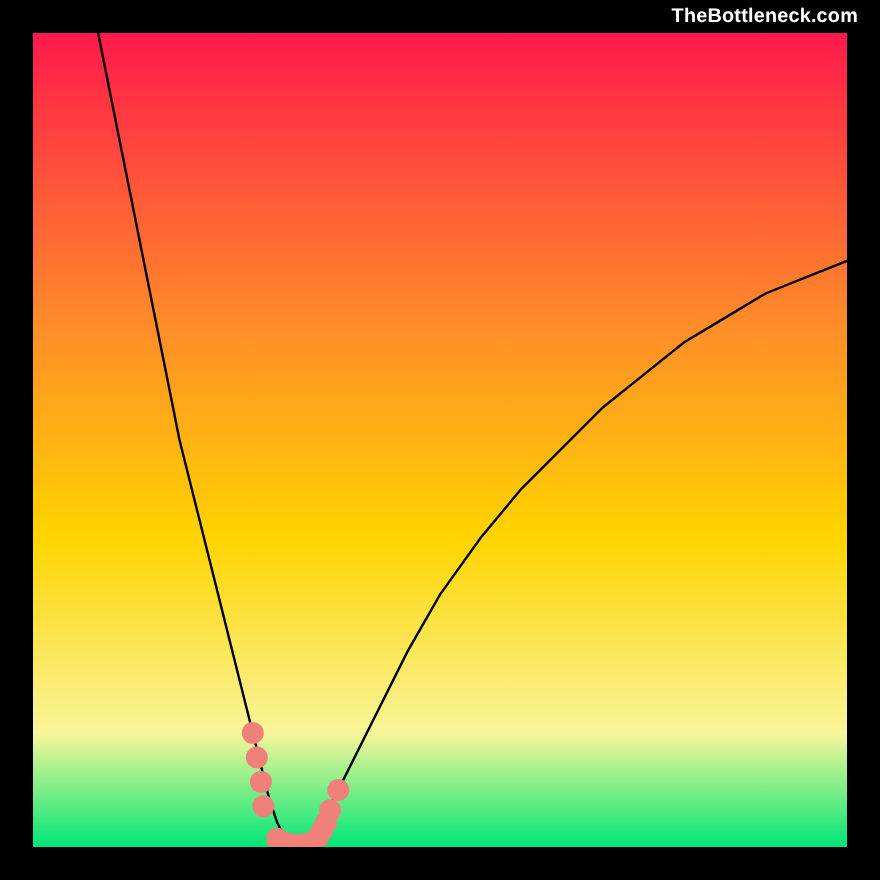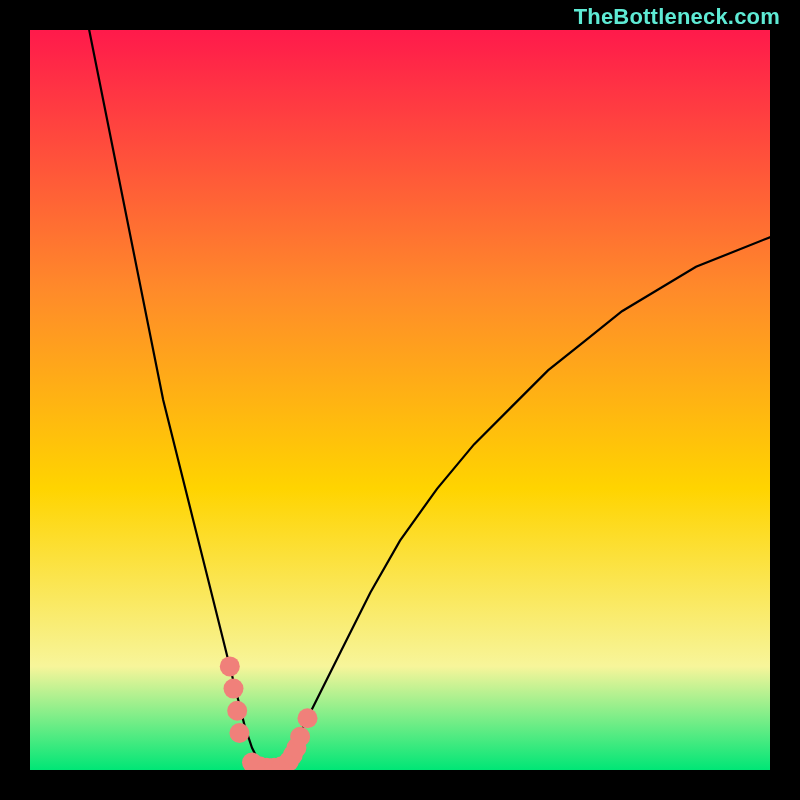--- a/index.html
+++ b/index.html
@@ -22,22 +22,22 @@
     top: 30px;
     left: 30px;
     width: 740px;
     height: 740px;
     overflow: hidden;
   }
   .watermark {
     position: absolute;
     top: 4px;
     right: 20px;
-    color: #5eead4;
-    font-size: 22px;
+    color: #ffffff;
+    font-size: 18px;
     font-weight: 600;
     letter-spacing: 0.2px;
   }
   svg { display:block; }
 </style>
 </head>
 <body>
 
 <div class="frame">
 

